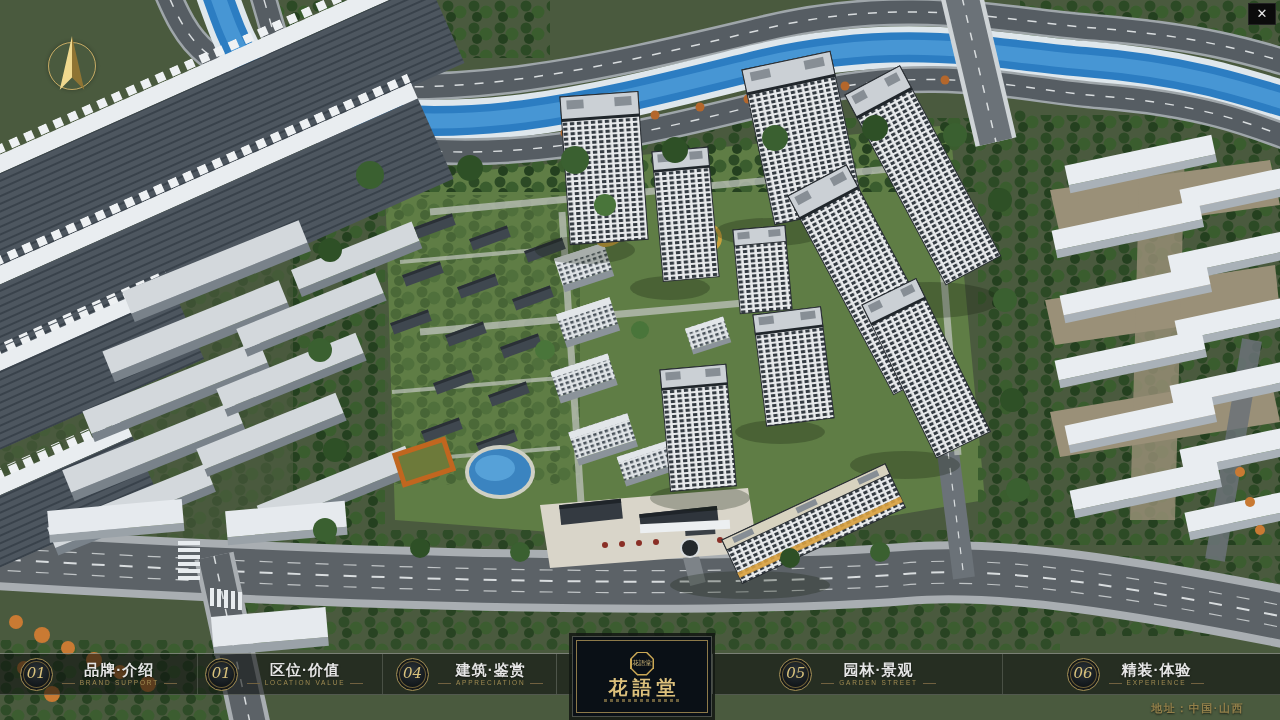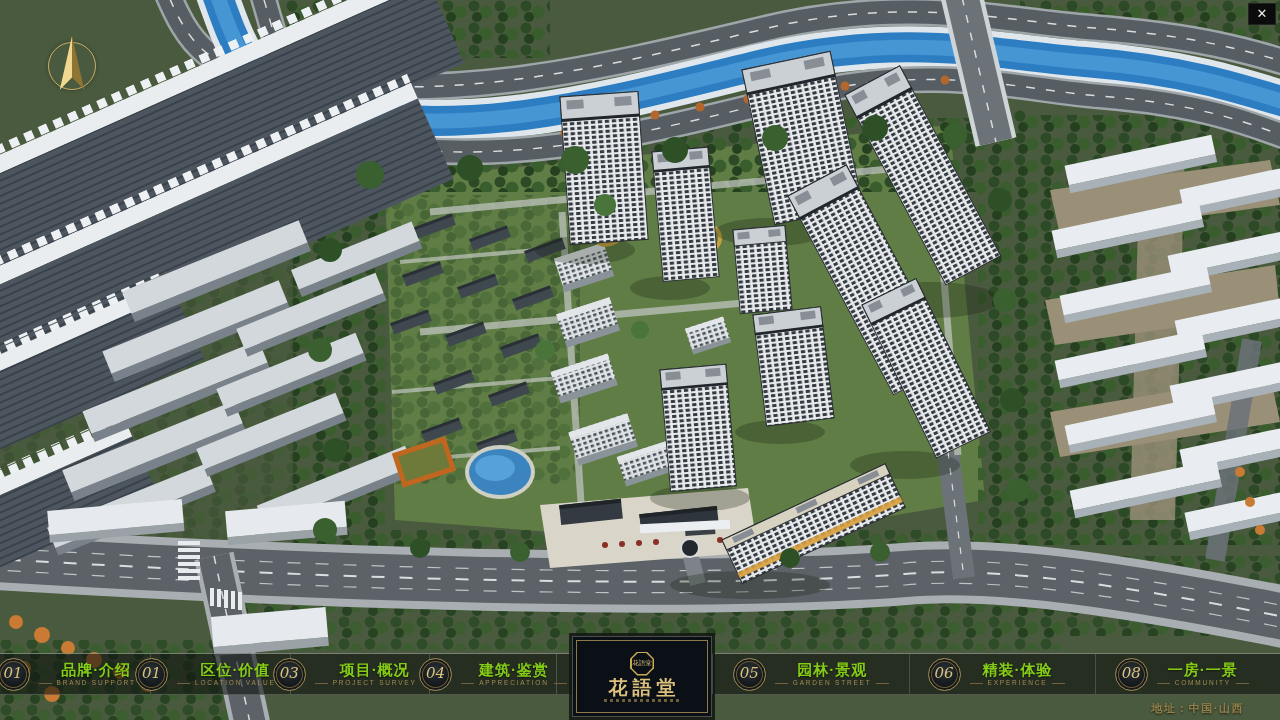--- a/index.html
+++ b/index.html
@@ -51,21 +51,21 @@
     box-shadow:inset 0 0 0 2px #14181a,inset 0 0 0 3px #6b5c35;
     background:radial-gradient(circle at 50% 38%,#2b3237,#0e1316 72%);
     display:flex;align-items:center;justify-content:center;
   }
   .badge .num{
     font-family:"DejaVu Serif",serif;font-style:italic;
     font-size:15px;color:#d9c27c;transform:translateY(-1px);
   }
   .nav-text{display:flex;flex-direction:column;align-items:center;line-height:1;}
   .nav-zh{
-    font-size:15px;font-weight:700;color:#84cc16;letter-spacing:1px;
+    font-size:15px;font-weight:700;color:#e5e5e5;letter-spacing:1px;
     white-space:nowrap;text-shadow:0 1px 2px rgba(0,0,0,.6);
   }
   .nav-en{
     margin-top:3px;font-size:6.5px;color:#a18c52;letter-spacing:1.8px;
     white-space:nowrap;display:flex;align-items:center;gap:5px;
   }
   .nav-en::before,.nav-en::after{content:"";flex:0 0 13px;height:1px;background:#716140;}
 
   
   .logo-panel{
@@ -632,29 +632,20 @@
           <div class="badge">
             <span class="num">01</span>
           </div>
           <div class="nav-text">
             <div class="nav-zh">区位·价值</div>
             <div class="nav-en">LOCATION VALUE</div>
           </div>
         </div>
         <div class="nav-item">
           <div class="badge">
-            <span class="num">03</span>
-          </div>
-          <div class="nav-text">
-            <div class="nav-zh">项目·概况</div>
-            <div class="nav-en">PROJECT SURVEY</div>
-          </div>
-        </div>
-        <div class="nav-item">
-          <div class="badge">
             <span class="num">04</span>
           </div>
           <div class="nav-text">
             <div class="nav-zh">建筑·鉴赏</div>
             <div class="nav-en">APPRECIATION</div>
           </div>
         </div>
       </div>
 
     <div class="logo-panel">
@@ -679,26 +670,17 @@
         </div>
         <div class="nav-item">
           <div class="badge">
             <span class="num">06</span>
           </div>
           <div class="nav-text">
             <div class="nav-zh">精装·体验</div>
             <div class="nav-en">EXPERIENCE</div>
           </div>
         </div>
-        <div class="nav-item">
-          <div class="badge">
-            <span class="num">08</span>
-          </div>
-          <div class="nav-text">
-            <div class="nav-zh">一房·一景</div>
-            <div class="nav-en">COMMUNITY</div>
-          </div>
-        </div>
       </div>
   </div>
 
   <div class="address">地址：中国·山西</div>
 </div>
 
 </body></html>

